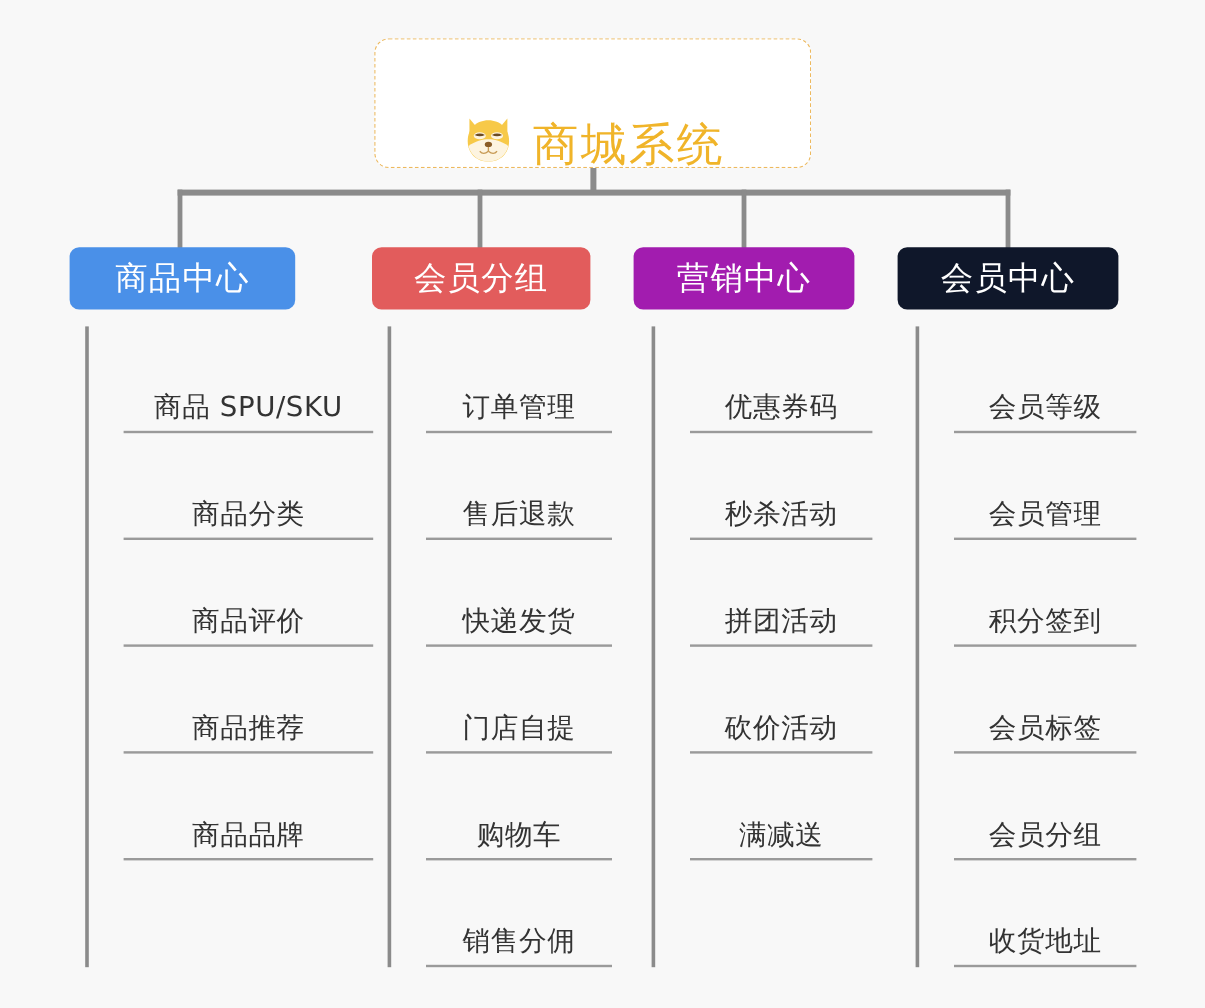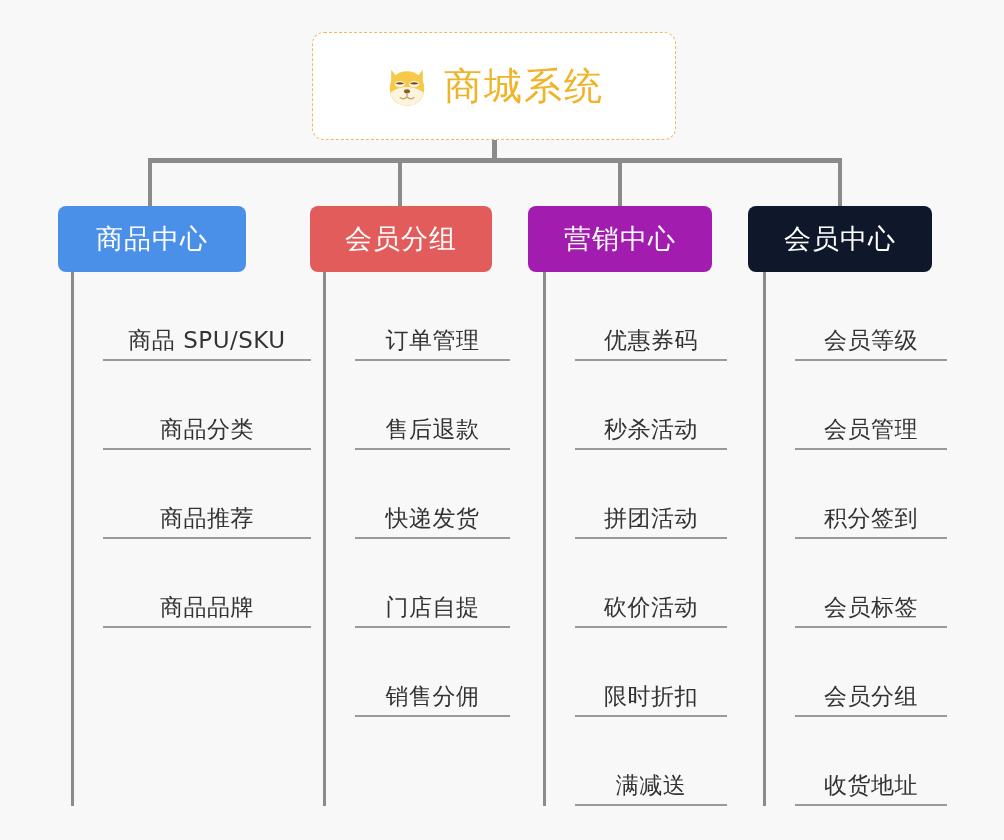--- a/index.html
+++ b/index.html
@@ -25,21 +25,21 @@
     position: absolute;
     left: 312px;
     top: 32px;
     width: 364px;
     height: 108px;
     box-sizing: border-box;
     background: #ffffff;
     border: 1.5px dashed #edb95e;
     border-radius: 12px;
     display: flex;
-    align-items: center;
+    align-items: flex-end;
     justify-content: center;
     gap: 14px;
   }
   .root-emoji {
     width: 46px;
     height: 46px;
     position: relative;
     flex: 0 0 auto;
     margin-top: 2px;
   }
@@ -55,21 +55,21 @@
     position: absolute;
     background: #8b8b8b;
   }
   .conn-v { width: 4px; }
   .conn-h { height: 4px; }
 
   
   .cat-header {
     position: absolute;
     top: 206px;
-    height: 66px;
+    height: 52px;
     border-radius: 8px;
     display: flex;
     align-items: center;
     justify-content: center;
     color: #ffffff;
     font-size: 27px;
     letter-spacing: 1px;
     box-sizing: border-box;
   }
 
@@ -151,20 +151,23 @@
 
   <div class="leaf-col" style="left:71px; width:208px;">
     <div class="leaf-trunk" style="height:534px;"></div>
     <div class="leaf-item">
       <span class="leaf-text">商品 SPU/SKU</span>
     </div>
     <div class="leaf-item">
       <span class="leaf-text">商品分类</span>
     </div>
     <div class="leaf-item">
+      <span class="leaf-text">商品评价</span>
+    </div>
+    <div class="leaf-item">
       <span class="leaf-text">商品推荐</span>
     </div>
     <div class="leaf-item">
       <span class="leaf-text">商品品牌</span>
     </div>
   </div>
 
   <div class="leaf-col" style="left:323px; width:155px;">
     <div class="leaf-trunk" style="height:534px;"></div>
     <div class="leaf-item">
@@ -173,42 +176,42 @@
     <div class="leaf-item">
       <span class="leaf-text">售后退款</span>
     </div>
     <div class="leaf-item">
       <span class="leaf-text">快递发货</span>
     </div>
     <div class="leaf-item">
       <span class="leaf-text">门店自提</span>
     </div>
     <div class="leaf-item">
+      <span class="leaf-text">购物车</span>
+    </div>
+    <div class="leaf-item">
       <span class="leaf-text">销售分佣</span>
     </div>
   </div>
 
   <div class="leaf-col" style="left:543px; width:152px;">
     <div class="leaf-trunk" style="height:534px;"></div>
     <div class="leaf-item">
       <span class="leaf-text">优惠券码</span>
     </div>
     <div class="leaf-item">
       <span class="leaf-text">秒杀活动</span>
     </div>
     <div class="leaf-item">
       <span class="leaf-text">拼团活动</span>
     </div>
     <div class="leaf-item">
       <span class="leaf-text">砍价活动</span>
     </div>
     <div class="leaf-item">
-      <span class="leaf-text">限时折扣</span>
-    </div>
-    <div class="leaf-item">
       <span class="leaf-text">满减送</span>
     </div>
   </div>
 
   <div class="leaf-col" style="left:763px; width:152px;">
     <div class="leaf-trunk" style="height:534px;"></div>
     <div class="leaf-item">
       <span class="leaf-text">会员等级</span>
     </div>
     <div class="leaf-item">

